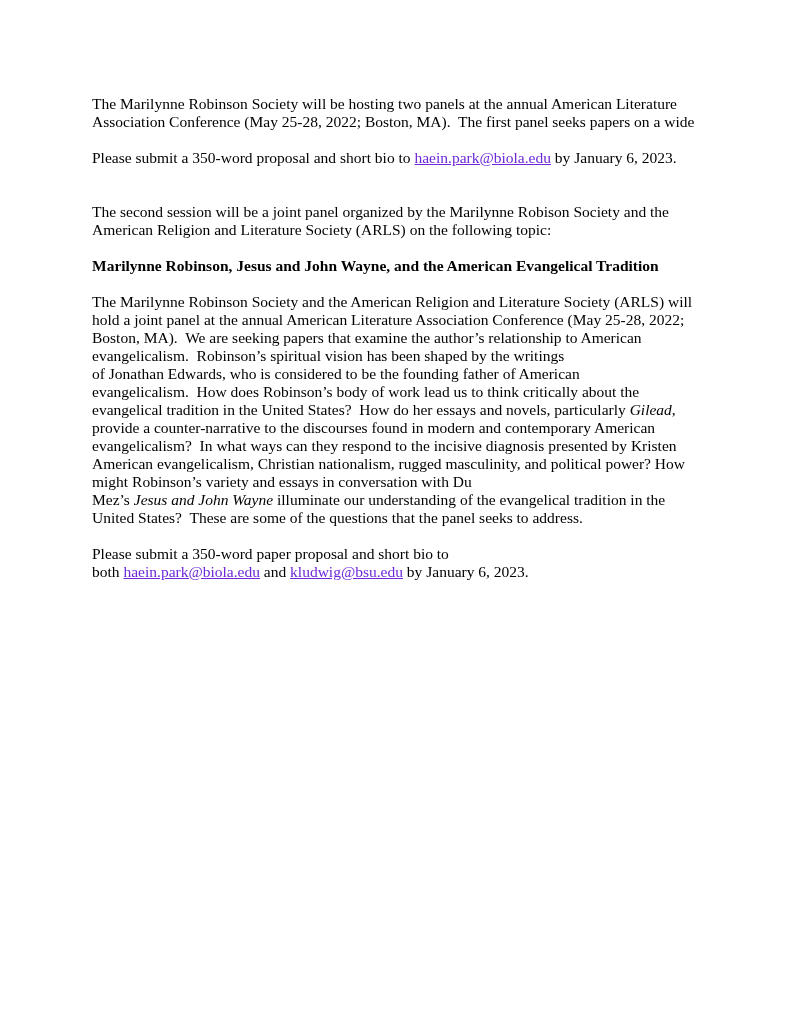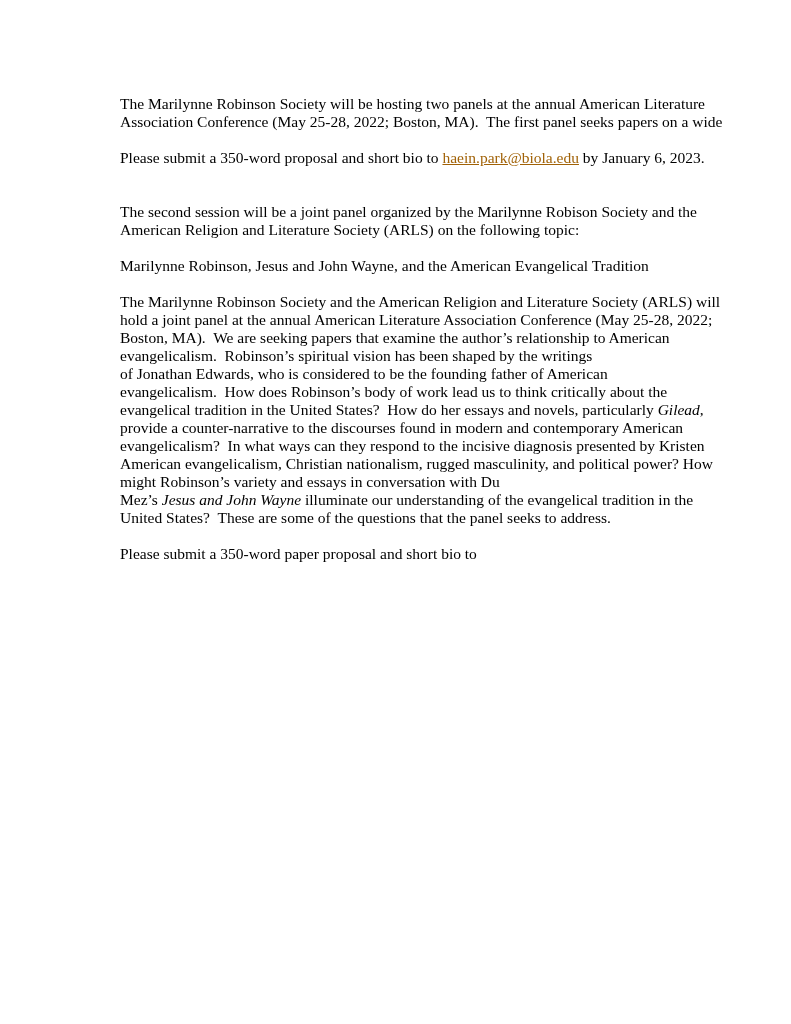--- a/index.html
+++ b/index.html
@@ -18,26 +18,25 @@
     height: 1024px;
     padding: 95px 30px 0 92px;
     font-family: "Liberation Serif", serif;
     font-size: 15.5px;
     line-height: 18px;
     color: #000000;
   }
   .line {
     white-space: pre;
     min-height: 18px;
-    margin-left: 28px;
   }
-  .bold   { font-weight: normal; }
+  .bold   { font-weight: bold; }
   .italic { font-style: italic; text-align: right; }
   a.email-link {
-    color: #a16207;
+    color: #6d28d9;
     cursor: pointer;
   }
 </style>
 </head>
 <body>
 
 <div class="page">
     <div class="line"><span>The Marilynne Robinson Society will be hosting two panels at the annual American Literature</span></div>
     <div class="line"><span>Association Conference (May 25-28, 2022; Boston, MA).  The first panel seeks papers on a wide</span></div>
     <div class="line"></div>
@@ -57,13 +56,14 @@
     <div class="line"><span>evangelicalism.  How does Robinson’s body of work lead us to think critically about the</span></div>
     <div class="line"><span>evangelical tradition in the United States?  How do her essays and novels, particularly </span><span class="italic">Gilead</span><span>,</span></div>
     <div class="line"><span>provide a counter-narrative to the discourses found in modern and contemporary American</span></div>
     <div class="line"><span>evangelicalism?  In what ways can they respond to the incisive diagnosis presented by Kristen</span></div>
     <div class="line"><span>American evangelicalism, Christian nationalism, rugged masculinity, and political power? How</span></div>
     <div class="line"><span>might Robinson’s variety and essays in conversation with Du</span></div>
     <div class="line"><span>Mez’s </span><span class="italic">Jesus and John Wayne</span><span> illuminate our understanding of the evangelical tradition in the</span></div>
     <div class="line"><span>United States?  These are some of the questions that the panel seeks to address.</span></div>
     <div class="line"></div>
     <div class="line"><span>Please submit a 350-word paper proposal and short bio to</span></div>
+    <div class="line"><span>both </span><a class="email-link" href="#">haein.park@biola.edu</a><span> and </span><a class="email-link" href="#">kludwig@bsu.edu</a><span> by January 6, 2023.</span></div>
   </div>
 
 </body></html>

